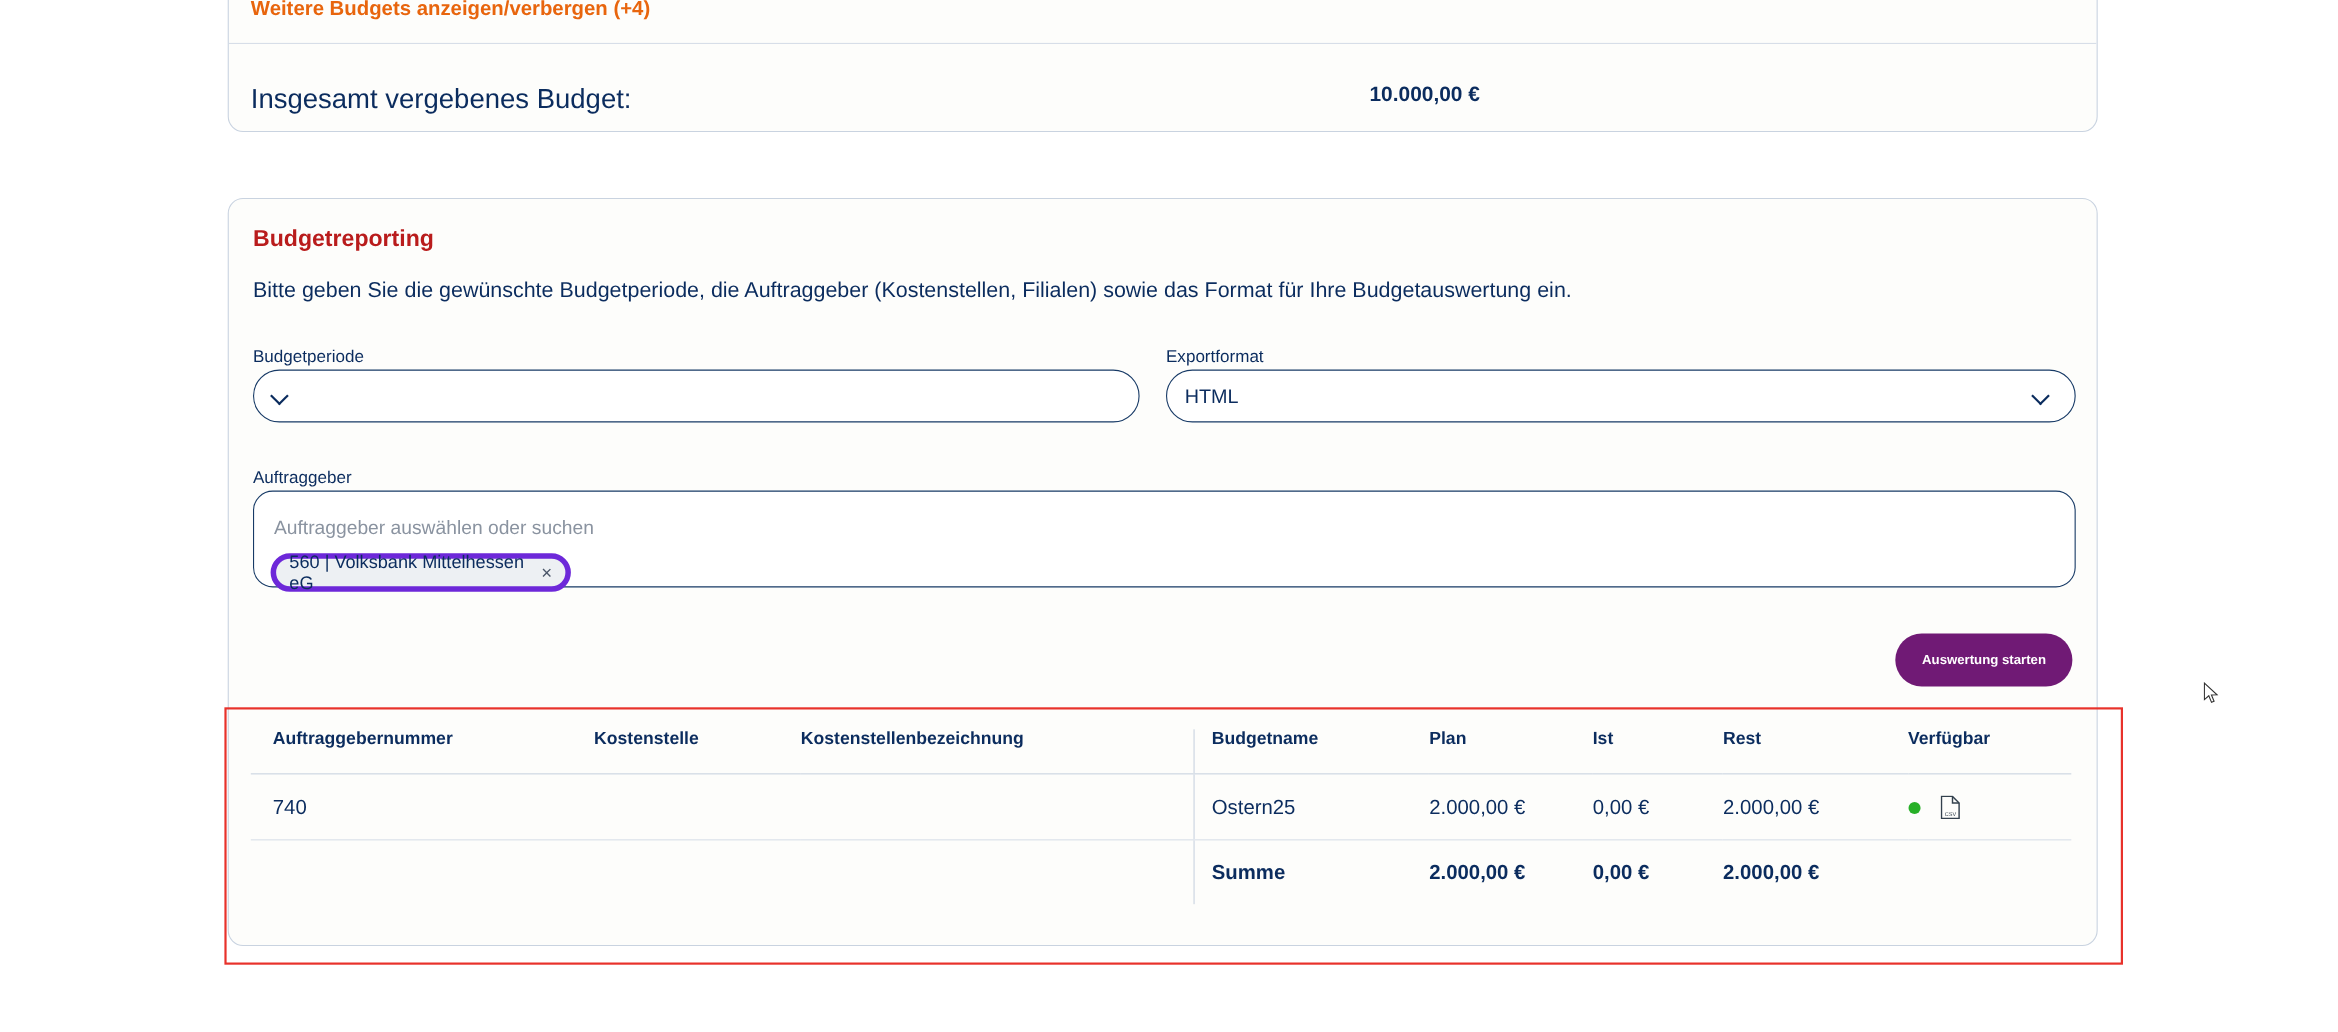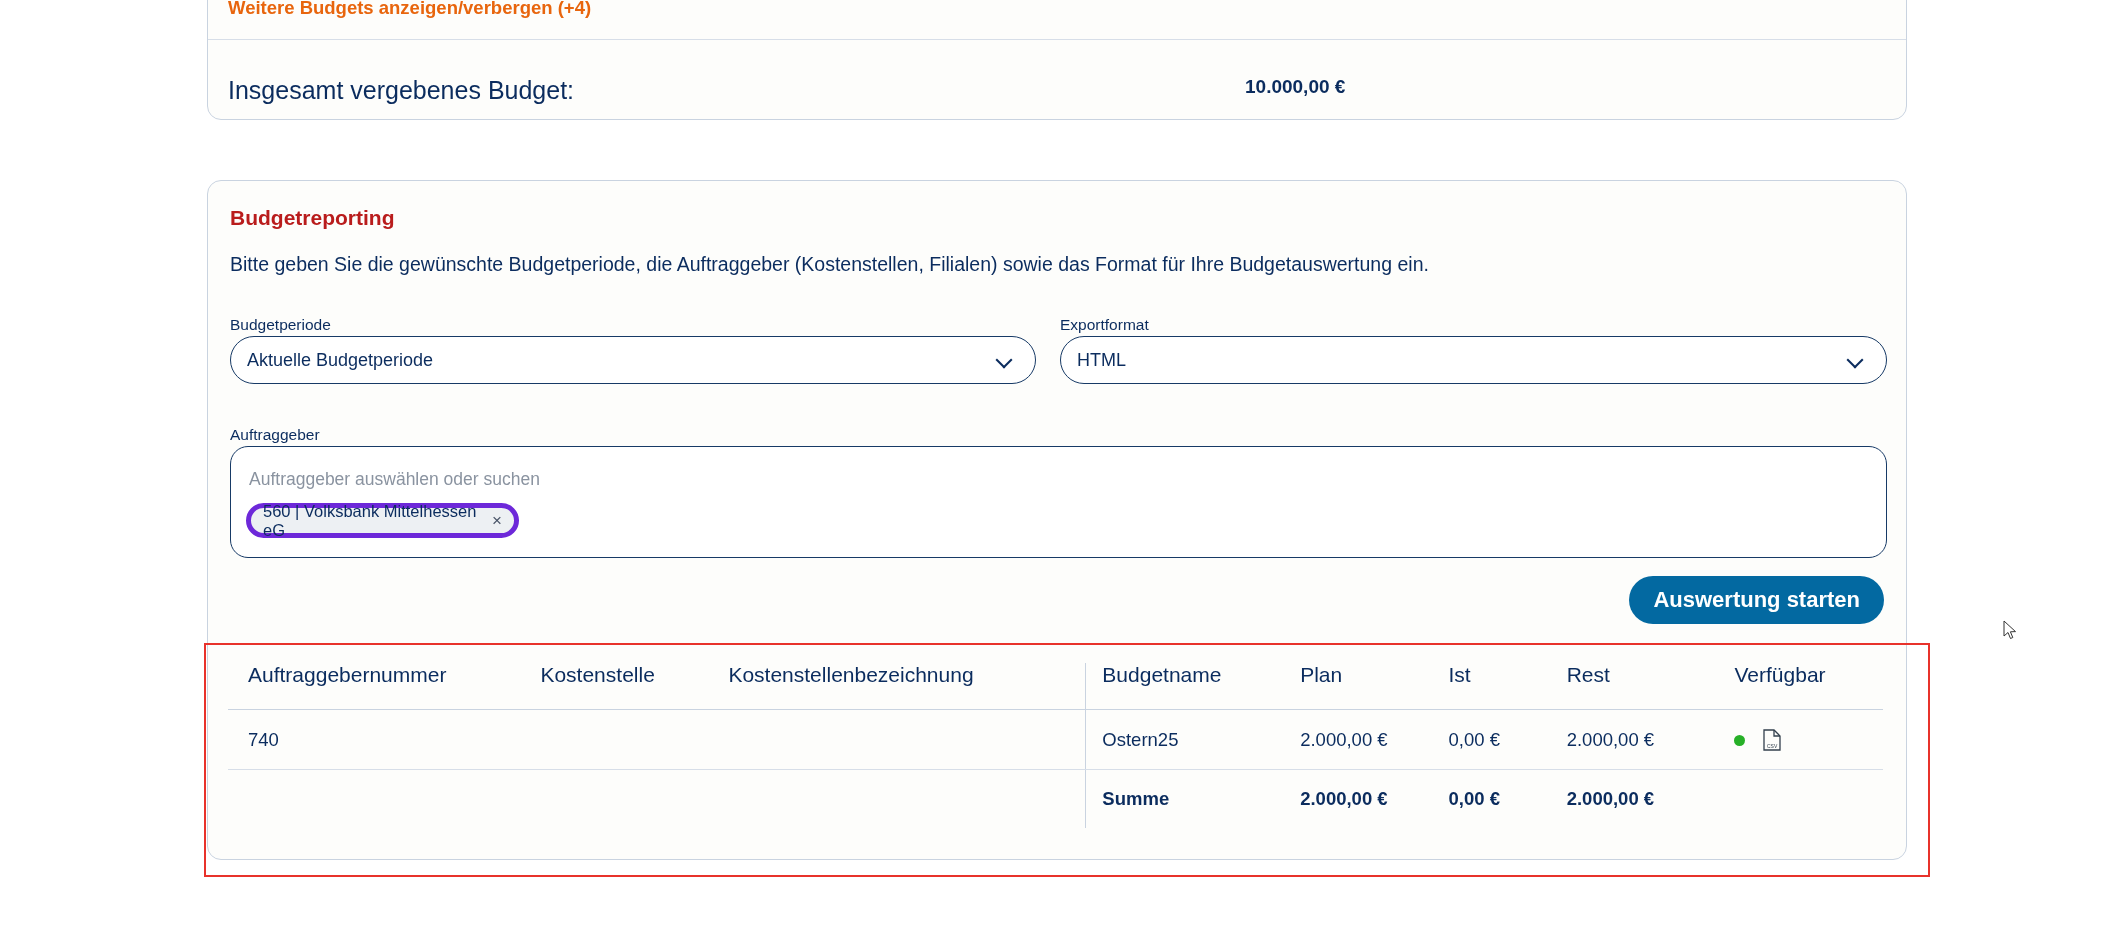--- a/index.html
+++ b/index.html
@@ -142,21 +142,21 @@
   #budgetperiode-select { left: 22px; top: 155px; width: 806px; }
   #exportformat-label { left: 852px; top: 135px; }
   #exportformat-select { left: 852px; top: 155px; width: 827px; }
 
   #auftraggeber-label { left: 22px; top: 245px; }
   .tags-box {
     position: absolute;
     left: 22px;
     top: 265px;
     width: 1657px;
-    height: 112px;
+    height: 88px;
     box-sizing: border-box;
     border: 1px solid #173a66;
     border-radius: 18px;
     background: #ffffff;
   }
   .tags-placeholder {
     position: absolute;
     left: 18px;
     top: 22px;
     font-size: 17.5px;
@@ -185,23 +185,23 @@
     cursor: pointer;
     margin-left: 8px;
   }
 
   .primary-btn {
     position: absolute;
     right: 22px;
     top: 395px;
     height: 48px;
     border-radius: 24px;
-    background: #0369a1;
+    background: #701a75;
     color: #ffffff;
-    font-size: 22px;
+    font-size: 12px;
     font-weight: bold;
     display: flex;
     align-items: center;
     justify-content: center;
     padding: 0 24px;
     cursor: pointer;
     border: none;
     font-family: "Liberation Sans", sans-serif;
   }
 
@@ -223,22 +223,22 @@
     height: 175px;
   }
   .res-table {
     width: 100%;
     border-collapse: collapse;
     font-size: 18.5px;
     color: #0b2c5e;
   }
   .res-table th {
     text-align: left;
-    font-weight: normal;
-    font-size: 21px;
+    font-weight: bold;
+    font-size: 16px;
     padding: 0 0 22px 0;
     white-space: nowrap;
   }
   .res-table thead tr {
     border-bottom: 1px solid #c9d3e0;
   }
   .res-table td {
     padding: 18px 0;
     white-space: nowrap;
     border-bottom: 1px solid #d7dee8;
@@ -291,21 +291,20 @@
     <div class="total-label">Insgesamt vergebenes Budget:</div>
     <div class="total-value">10.000,00 €</div>
   </div>
 
   <div class="card report-card">
     <div class="report-title">Budgetreporting</div>
     <div class="report-desc">Bitte geben Sie die gewünschte Budgetperiode, die Auftraggeber (Kostenstellen, Filialen) sowie das Format für Ihre Budgetauswertung ein.</div>
 
     <div class="field-label" id="budgetperiode-label">Budgetperiode</div>
     <div class="select-box" id="budgetperiode-select">
-      <span class="val">Aktuelle Budgetperiode</span>
       <span class="chev"></span>
     </div>
 
     <div class="field-label" id="exportformat-label">Exportformat</div>
     <div class="select-box" id="exportformat-select">
       <span class="val">HTML</span>
       <span class="chev"></span>
     </div>
 
     <div class="field-label" id="auftraggeber-label">Auftraggeber</div>

